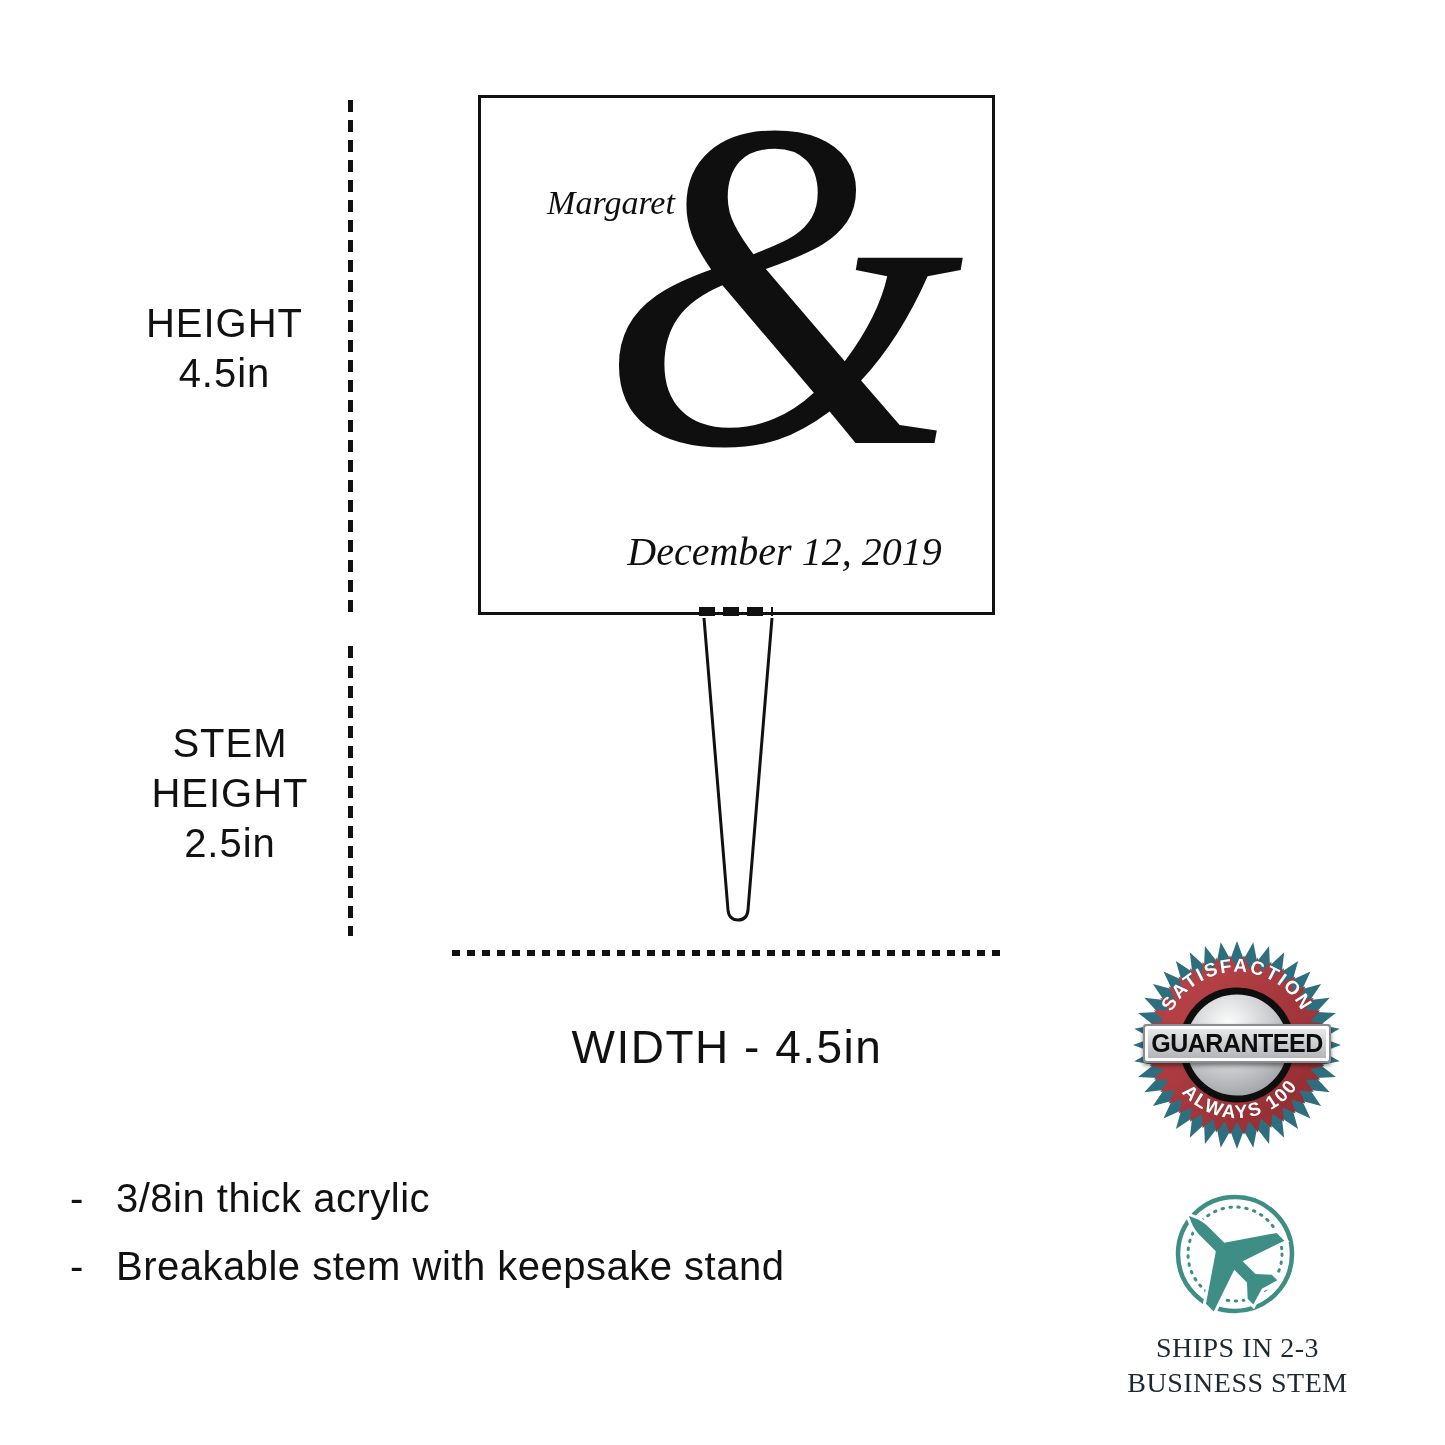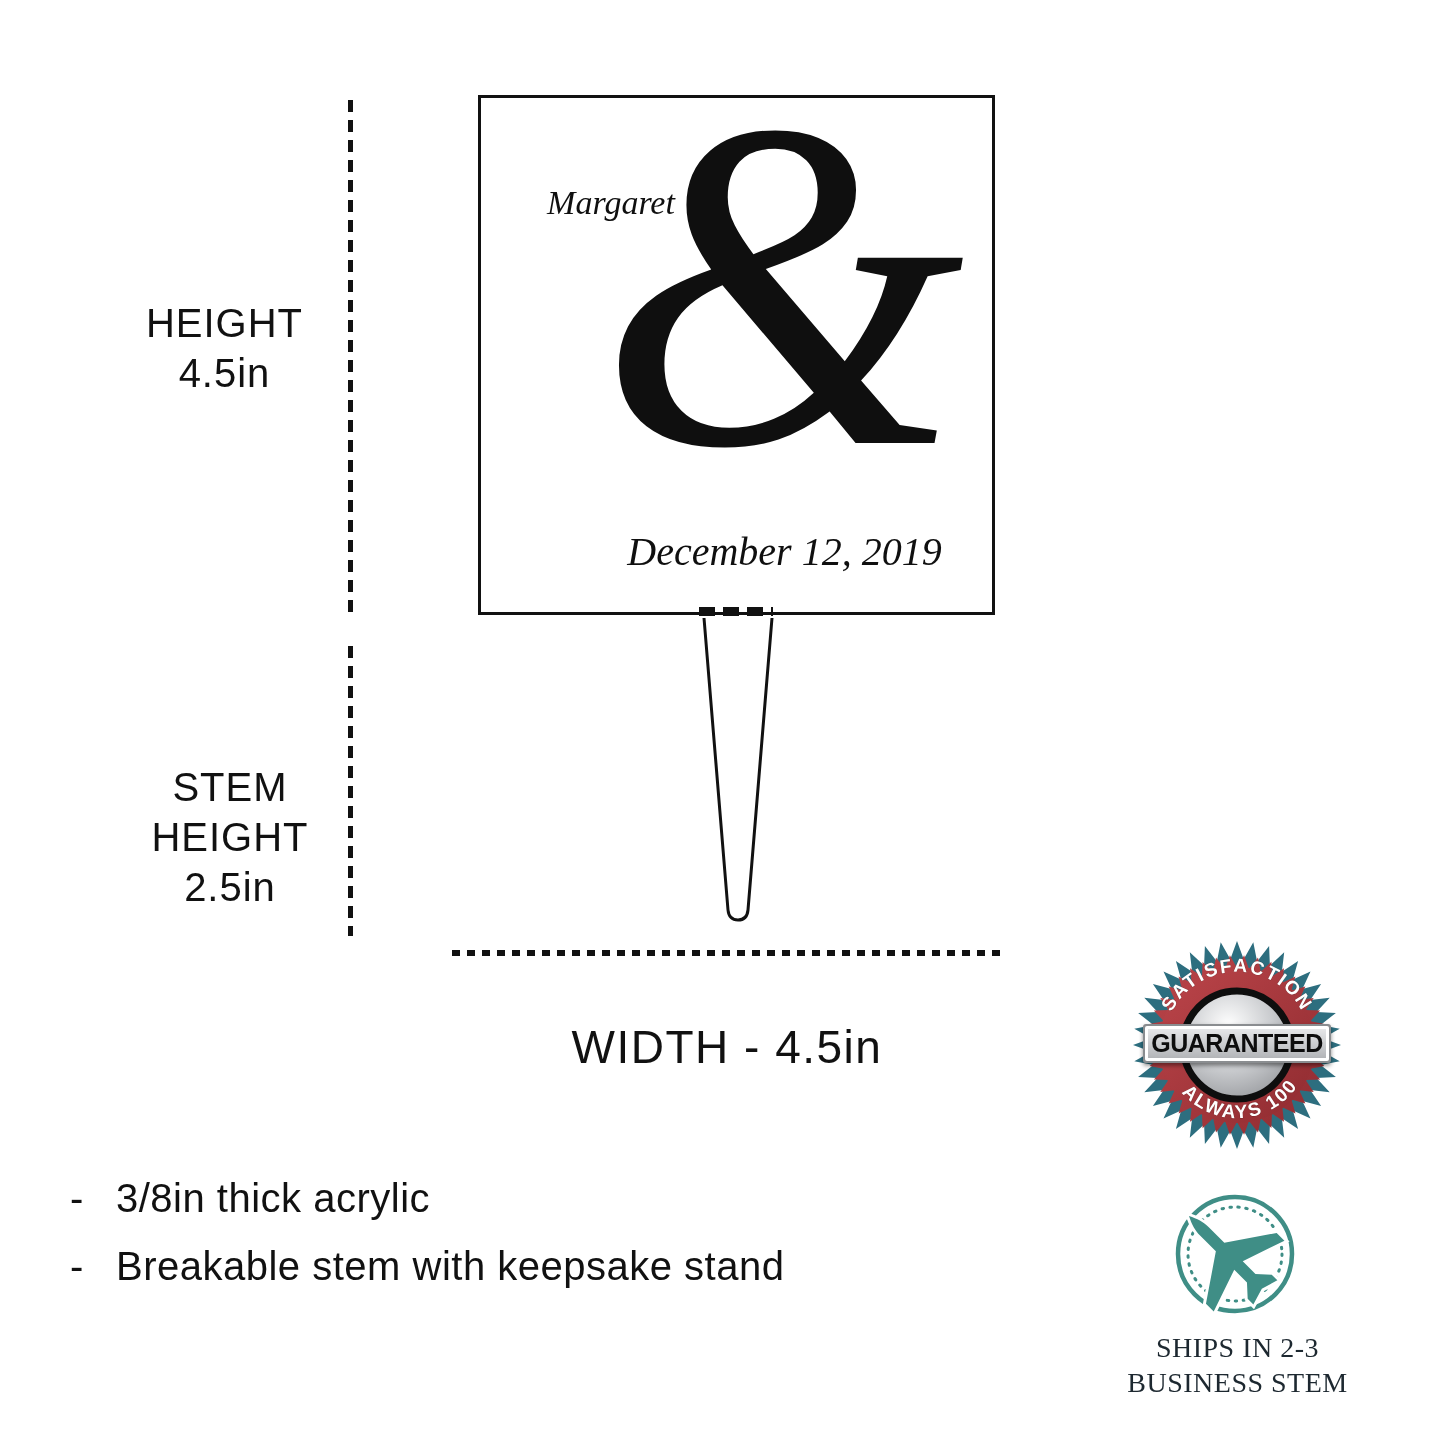--- a/index.html
+++ b/index.html
@@ -26,21 +26,21 @@
   
   .vdots { position:absolute; width:5px;
     background-image:repeating-linear-gradient(180deg,#111 0 12px,transparent 12px 20px); }
   .vdots.height-line { left:348px; top:100px; height:512px; }
   .vdots.stem-line   { left:348px; top:646px; height:290px; }
   .hdots { position:absolute; height:6px;
     background-image:repeating-linear-gradient(90deg,#111 0 8px,transparent 8px 15px); }
   .hdots.width-line  { left:452px; top:950px; width:552px; }
   .dim-label { position:absolute; text-align:center; font-size:40px; line-height:50px; letter-spacing:1px; }
   .height-label { left:112px; top:298px; width:225px; }
-  .stem-label   { left:115px; top:718px; width:230px;margin-top:44px; }
+  .stem-label   { left:115px; top:718px; width:230px; }
   .width-label  { left:447px; top:1022px; width:560px; font-size:46px; letter-spacing:1.5px; }
   
   .features { position:absolute; left:70px; top:1176px; font-size:40px; letter-spacing:0.5px; }
   .feature-row { display:flex; margin-bottom:23px; }
   .feature-dash { width:46px; }
   
   .badge-svg { position:absolute; left:1127px; top:935px; }
   .plane-svg { position:absolute; left:1155px; top:1174px; }
   .ships-text {
     position:absolute; left:1110px; top:1330px; width:255px; text-align:center;

